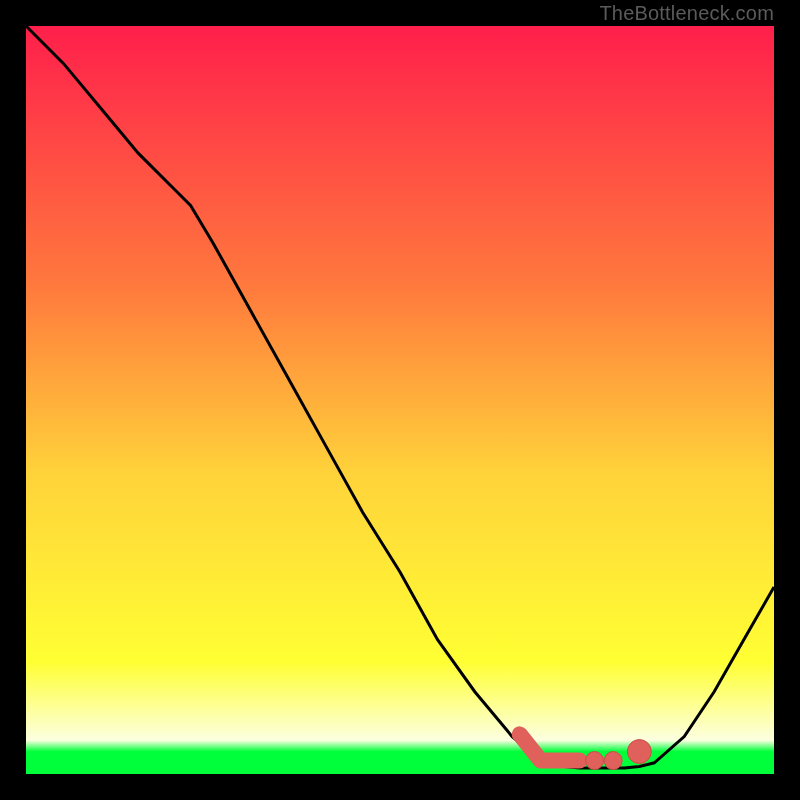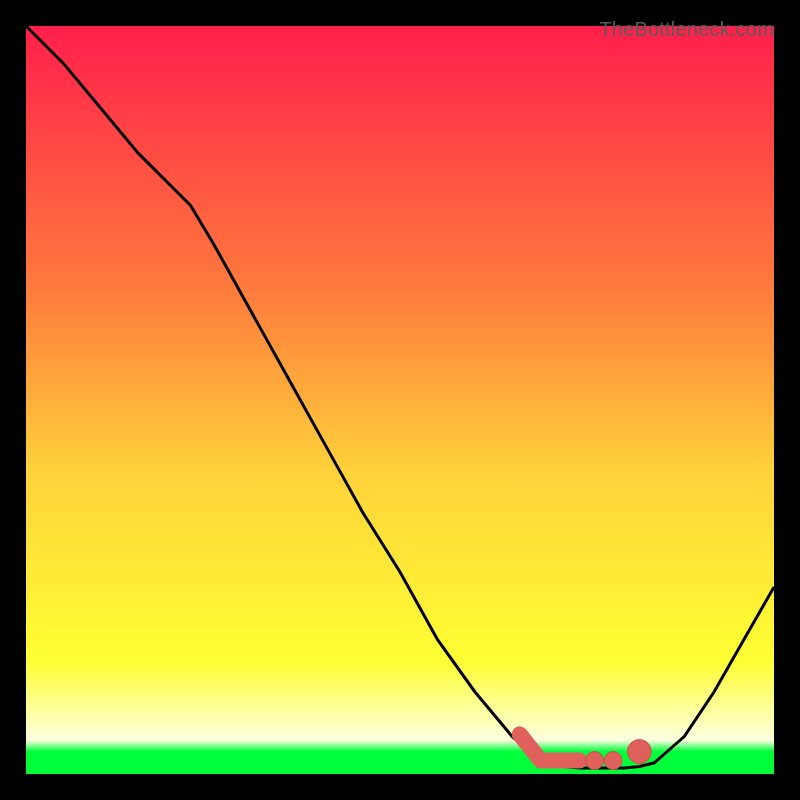--- a/index.html
+++ b/index.html
@@ -20,21 +20,21 @@
   }
   .plot {
     position: absolute;
     left: 0;
     top: 0;
     width: 748px;
     height: 748px;
   }
   .watermark {
     position: absolute;
-    top: 16px;
+    top: 0;
     right: 26px;
     height: 26px;
     line-height: 22px;
     font-family: Arial, Helvetica, sans-serif;
     font-size: 20px;
     color: #5b5b5b;
     letter-spacing: 0.2px;
     padding-top: 2px;
   }
 </style>

